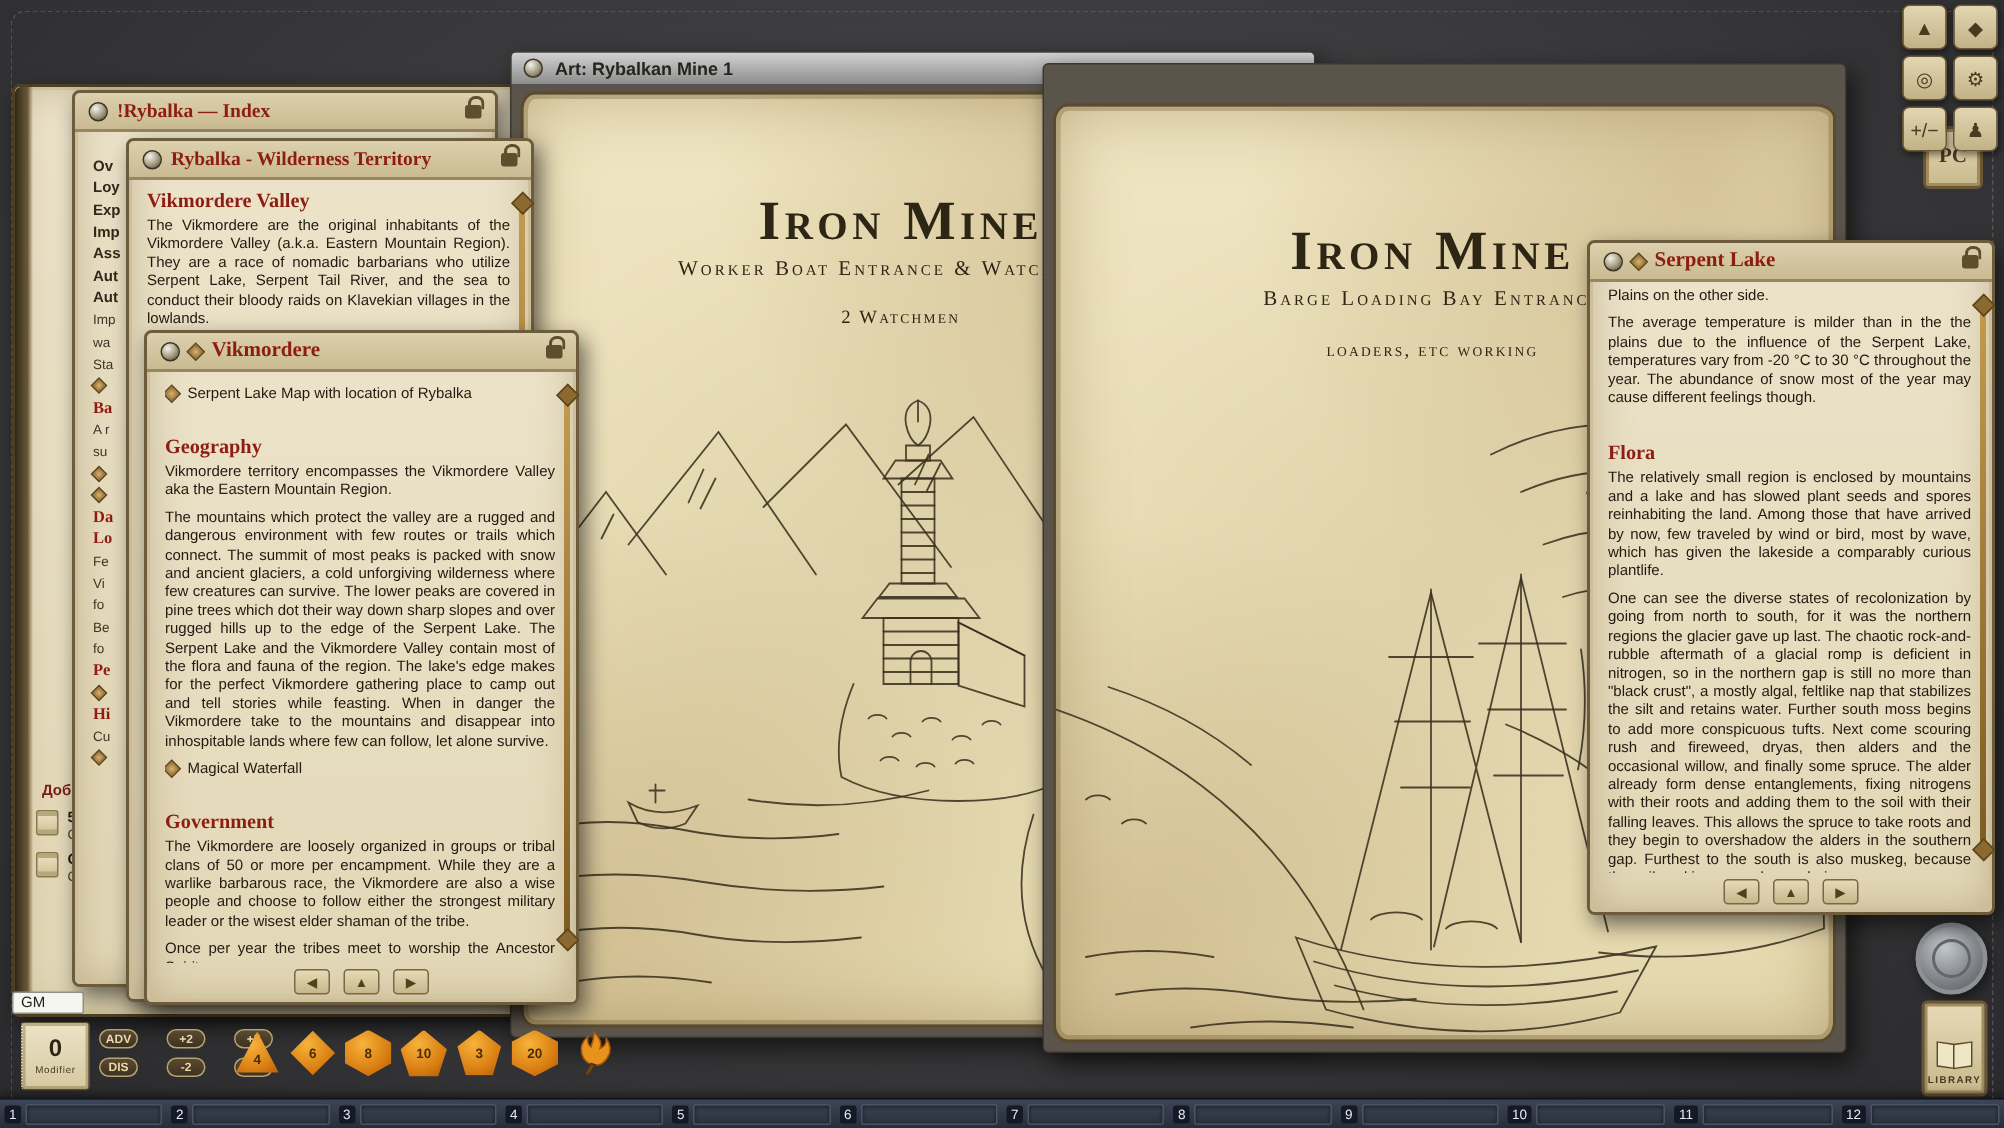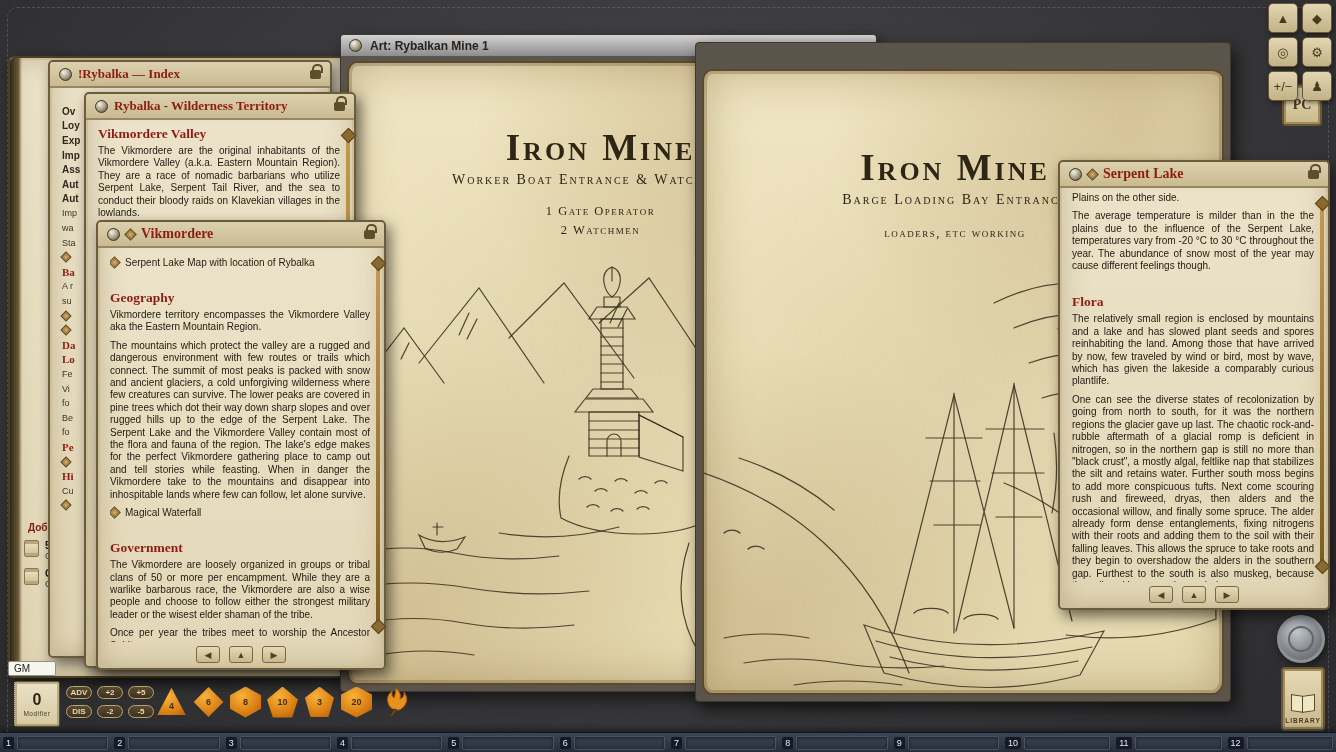--- a/index.html
+++ b/index.html
@@ -127,21 +127,21 @@
     font-size:13px;color:#4a3a1e;cursor:pointer;box-shadow:1px 2px 4px rgba(0,0,0,.45)}
 
   
   .modbox{position:absolute;left:14px;top:681px;width:46px;height:46px;z-index:8;cursor:pointer;
     background:linear-gradient(#ece3c6,#d6c9a2);border:1.5px solid #5c4c2c;border-radius:3px;
     box-shadow:inset 0 0 0 2px rgba(160,140,92,.6);display:flex;flex-direction:column;
     align-items:center;justify-content:center;border-left-style:dotted}
   .modval{font-size:16px;font-weight:bold;color:#2e2514;line-height:1}
   .modlabel{font-size:6.5px;color:#4a3c20;margin-top:2px;letter-spacing:.5px}
   .rollgrid{position:absolute;left:66px;top:686px;display:grid;grid-auto-flow:column;
-    grid-template-rows:repeat(2,1fr);gap:6px 5px;z-index:8}
+    grid-template-rows:repeat(2,1fr);gap:6px 19px;z-index:8}
   .rollbtn{width:26px;height:13px;display:flex;align-items:center;justify-content:center;
     background:linear-gradient(#5a4a30,#3e3220);color:#ead9ab;border:1px solid #b7a373;
     border-radius:7px;font-size:8px;font-weight:bold;cursor:pointer}
   .dicebar{position:absolute;left:156px;top:686px;display:flex;gap:6px;align-items:center;z-index:8}
   .dicelist{display:flex;gap:6px;align-items:center}
   .die{width:31px;height:31px;position:relative;cursor:pointer;
     background:radial-gradient(circle at 38% 30%,#f7b33a,#d97d12 60%,#a85606);
     display:flex;align-items:center;justify-content:center;
     filter:drop-shadow(1px 2px 2px rgba(0,0,0,.5))}
   .die .dieface{font-size:9px;font-weight:bold;color:#4b2c04}
@@ -346,21 +346,20 @@
   <section class="awin mine1">
     <div class="atitle">
       <span class="orb"></span>
       <span>Art: Rybalkan Mine 1</span>
     </div>
     <div class="page">
       <div class="art-text" style="top:66px">
         <div class="art-title">Iron Mine</div>
         <div class="art-sub">Worker Boat Entrance &amp; Watchtower</div>
         <div style="height:12px"></div>
-        <div class="art-line">1 Gate Operator</div>
         <div class="art-line">2 Watchmen</div>
       </div>
       <svg class="sketch" width="525" height="440" viewBox="0 0 525 440">
         <path d="M5 150 L55 85 L95 140"></path>
           <path d="M70 120 L130 45 L195 140"></path>
         <path d="M160 95 L215 40 L285 135"></path>
           <path d="M250 80 L300 35 L350 110"></path>
         <path d="M120 70 l-10 22 M128 76 l-10 20 M270 60 l-9 20 M278 66 l-9 18 M60 100 l-8 16"></path>
         <path d="M263 38 v-14"></path>
         <path d="M263 24 q10 4 8 16 q-2 10 -8 14 q-6 -4 -8 -14 q-2 -12 8 -16"></path>

